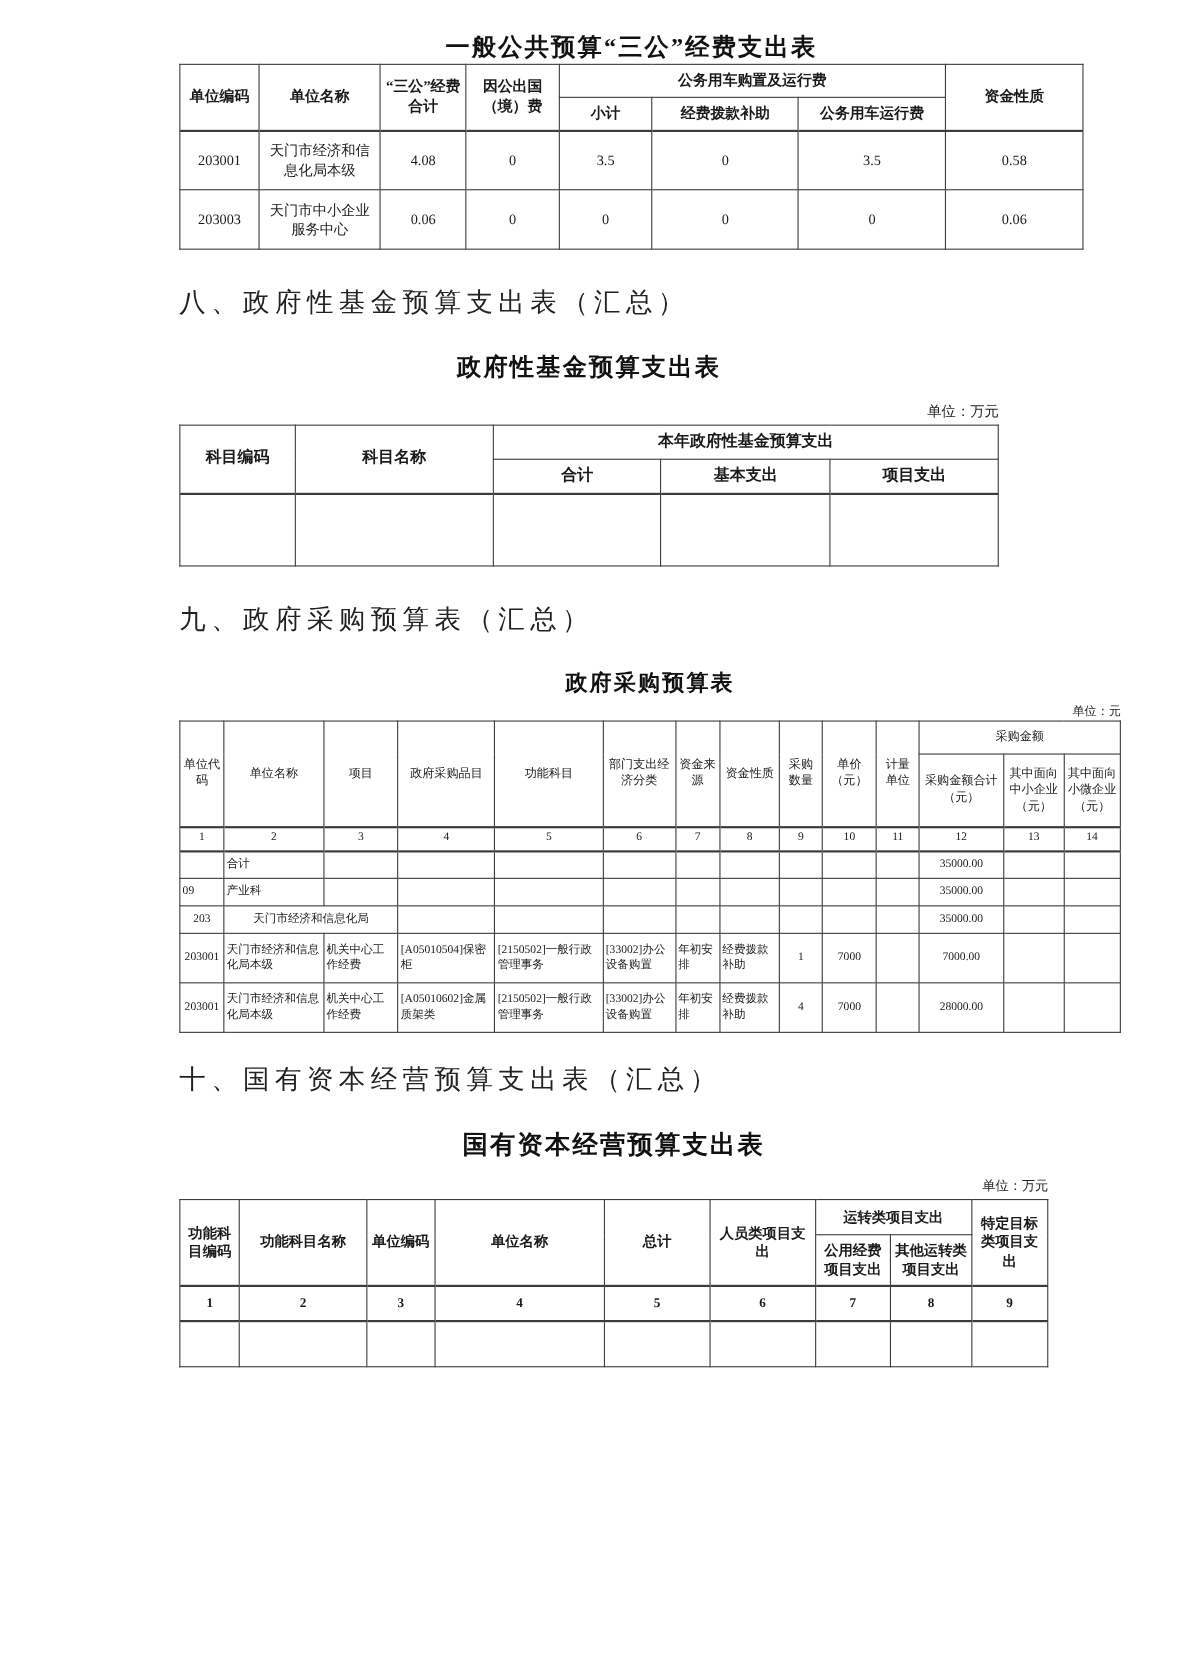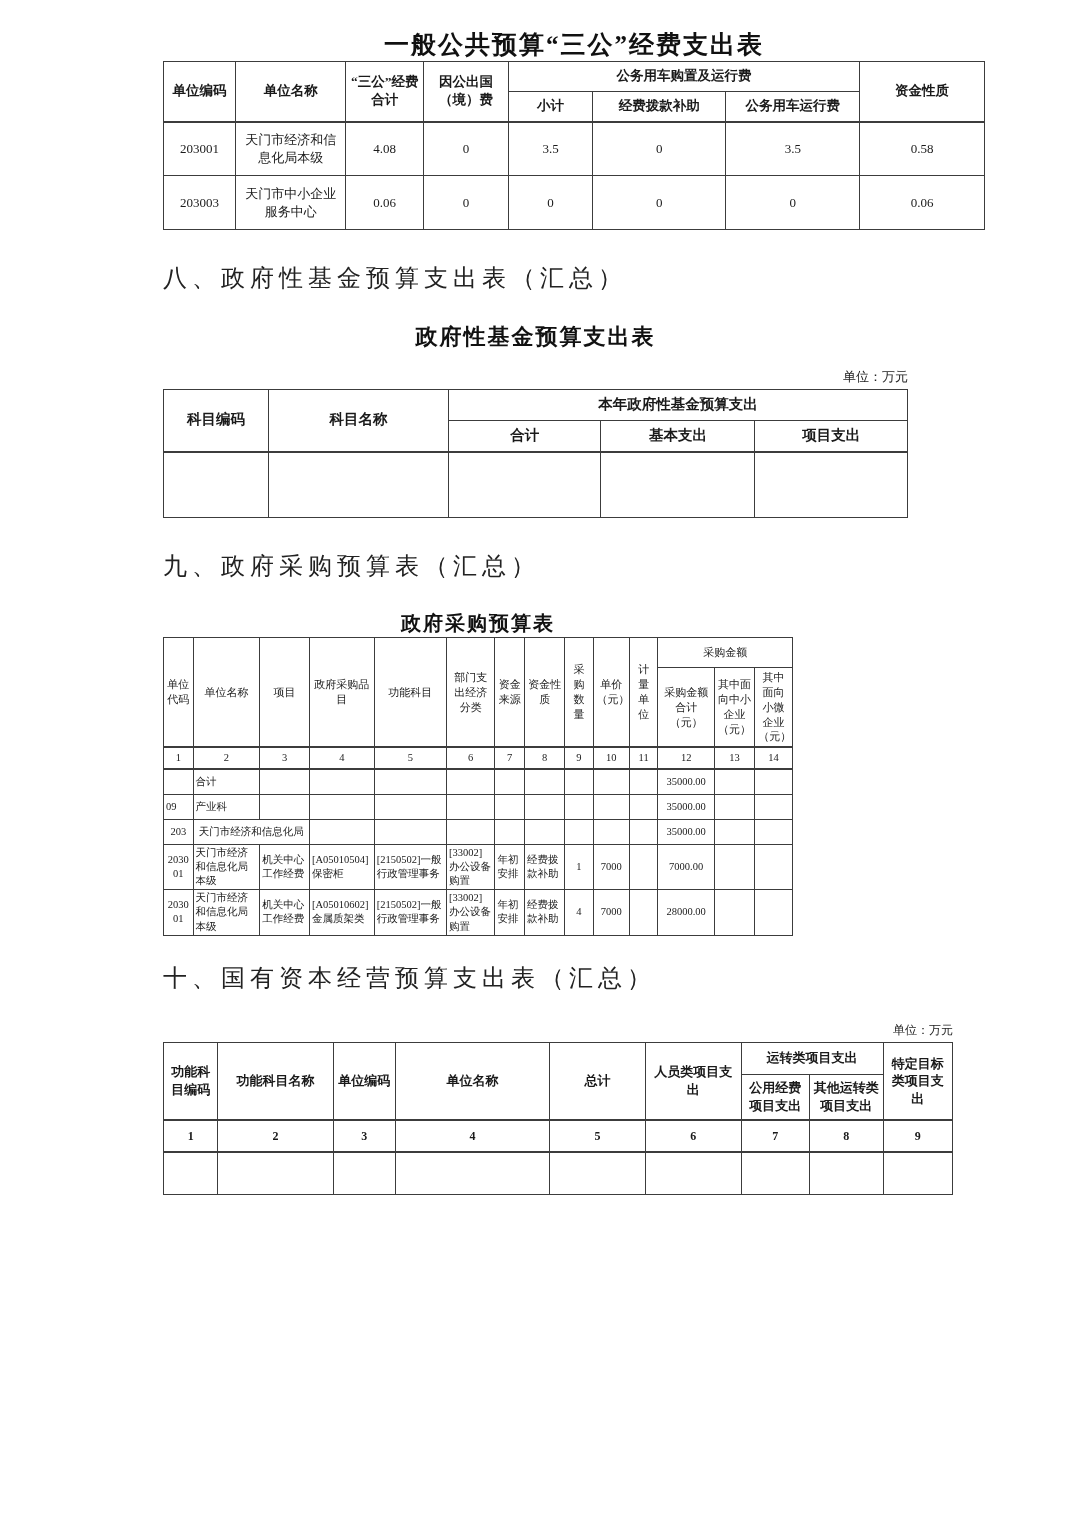--- a/index.html
+++ b/index.html
@@ -10,30 +10,30 @@
   }
   .content{margin-left:163px;}
   .sec{margin:0;font-size:24px;font-weight:400;letter-spacing:5px;color:#222;
        font-family:"DejaVu Serif","Liberation Serif",serif;}
   #sec7{margin-top:120px;}
   #sec8{margin-top:32px;}
   #sec9{margin-top:32px;}
   #sec10{margin-top:26px;}
   .block{margin-top:28px;}
   .tbl-title{text-align:center;font-weight:700;letter-spacing:2px;color:#111;}
-  .b1 .tbl-title{font-size:25px;}
+  .b1 .tbl-title{font-size:22px;}
   .b2 .tbl-title{font-size:22px;}
   .b3 .tbl-title{font-size:20px;}
   .b4 .tbl-title{font-size:23px;}
   .unit{text-align:right;font-size:13px;color:#222;margin-top:16px;margin-bottom:3px;}
   .b3 .unit{font-size:11px;margin-top:5px;margin-bottom:1px;}
   .b4 .unit{font-size:12px;margin-top:14px;}
   .b1{width:822px;}
   .b2{width:745px;}
-  .b3{width:630px;}
+  .b3{width:856px;}
   .b4{width:790px;}
   table{border-collapse:collapse;table-layout:fixed;width:100%;}
   th,td{border:1px solid #3c3c3c;text-align:center;vertical-align:middle;
         padding:2px 3px;overflow:hidden;word-break:break-all;line-height:1.35;}
   th{font-weight:700;}
   
   .t1 th{font-size:13.5px;}
   .t1 td{font-size:13px;}
   .t1 thead tr{height:30px;}
   .t1 tbody tr{height:54px;}
@@ -153,20 +153,21 @@
           <td></td>
         </tr>
       </tbody>
     </table>
   </div>
 
   <h2 class="sec" id="sec9">九、政府采购预算表（汇总）</h2>
 
   <div class="block b3">
     <div class="tbl-title">政府采购预算表</div>
+    <div class="unit">单位：元</div>
     <table class="t3">
       <colgroup>
         <col style="width:4.7%">
           <col style="width:10.6%">
           <col style="width:7.9%">
           <col style="width:10.3%">
         <col style="width:11.5%">
           <col style="width:7.7%">
           <col style="width:4.7%">
           <col style="width:6.4%">
@@ -294,20 +295,21 @@
           <td></td>
             <td></td>
         </tr>
       </tbody>
     </table>
   </div>
 
   <h2 class="sec" id="sec10">十、国有资本经营预算支出表（汇总）</h2>
 
   <div class="block b4">
+    <div class="tbl-title">国有资本经营预算支出表</div>
     <div class="unit">单位：万元</div>
     <table class="t4">
       <colgroup>
         <col style="width:6.9%">
           <col style="width:14.6%">
           <col style="width:7.9%">
           <col style="width:19.5%">
         <col style="width:12.2%">
           <col style="width:12.1%">
           <col style="width:8.7%">

